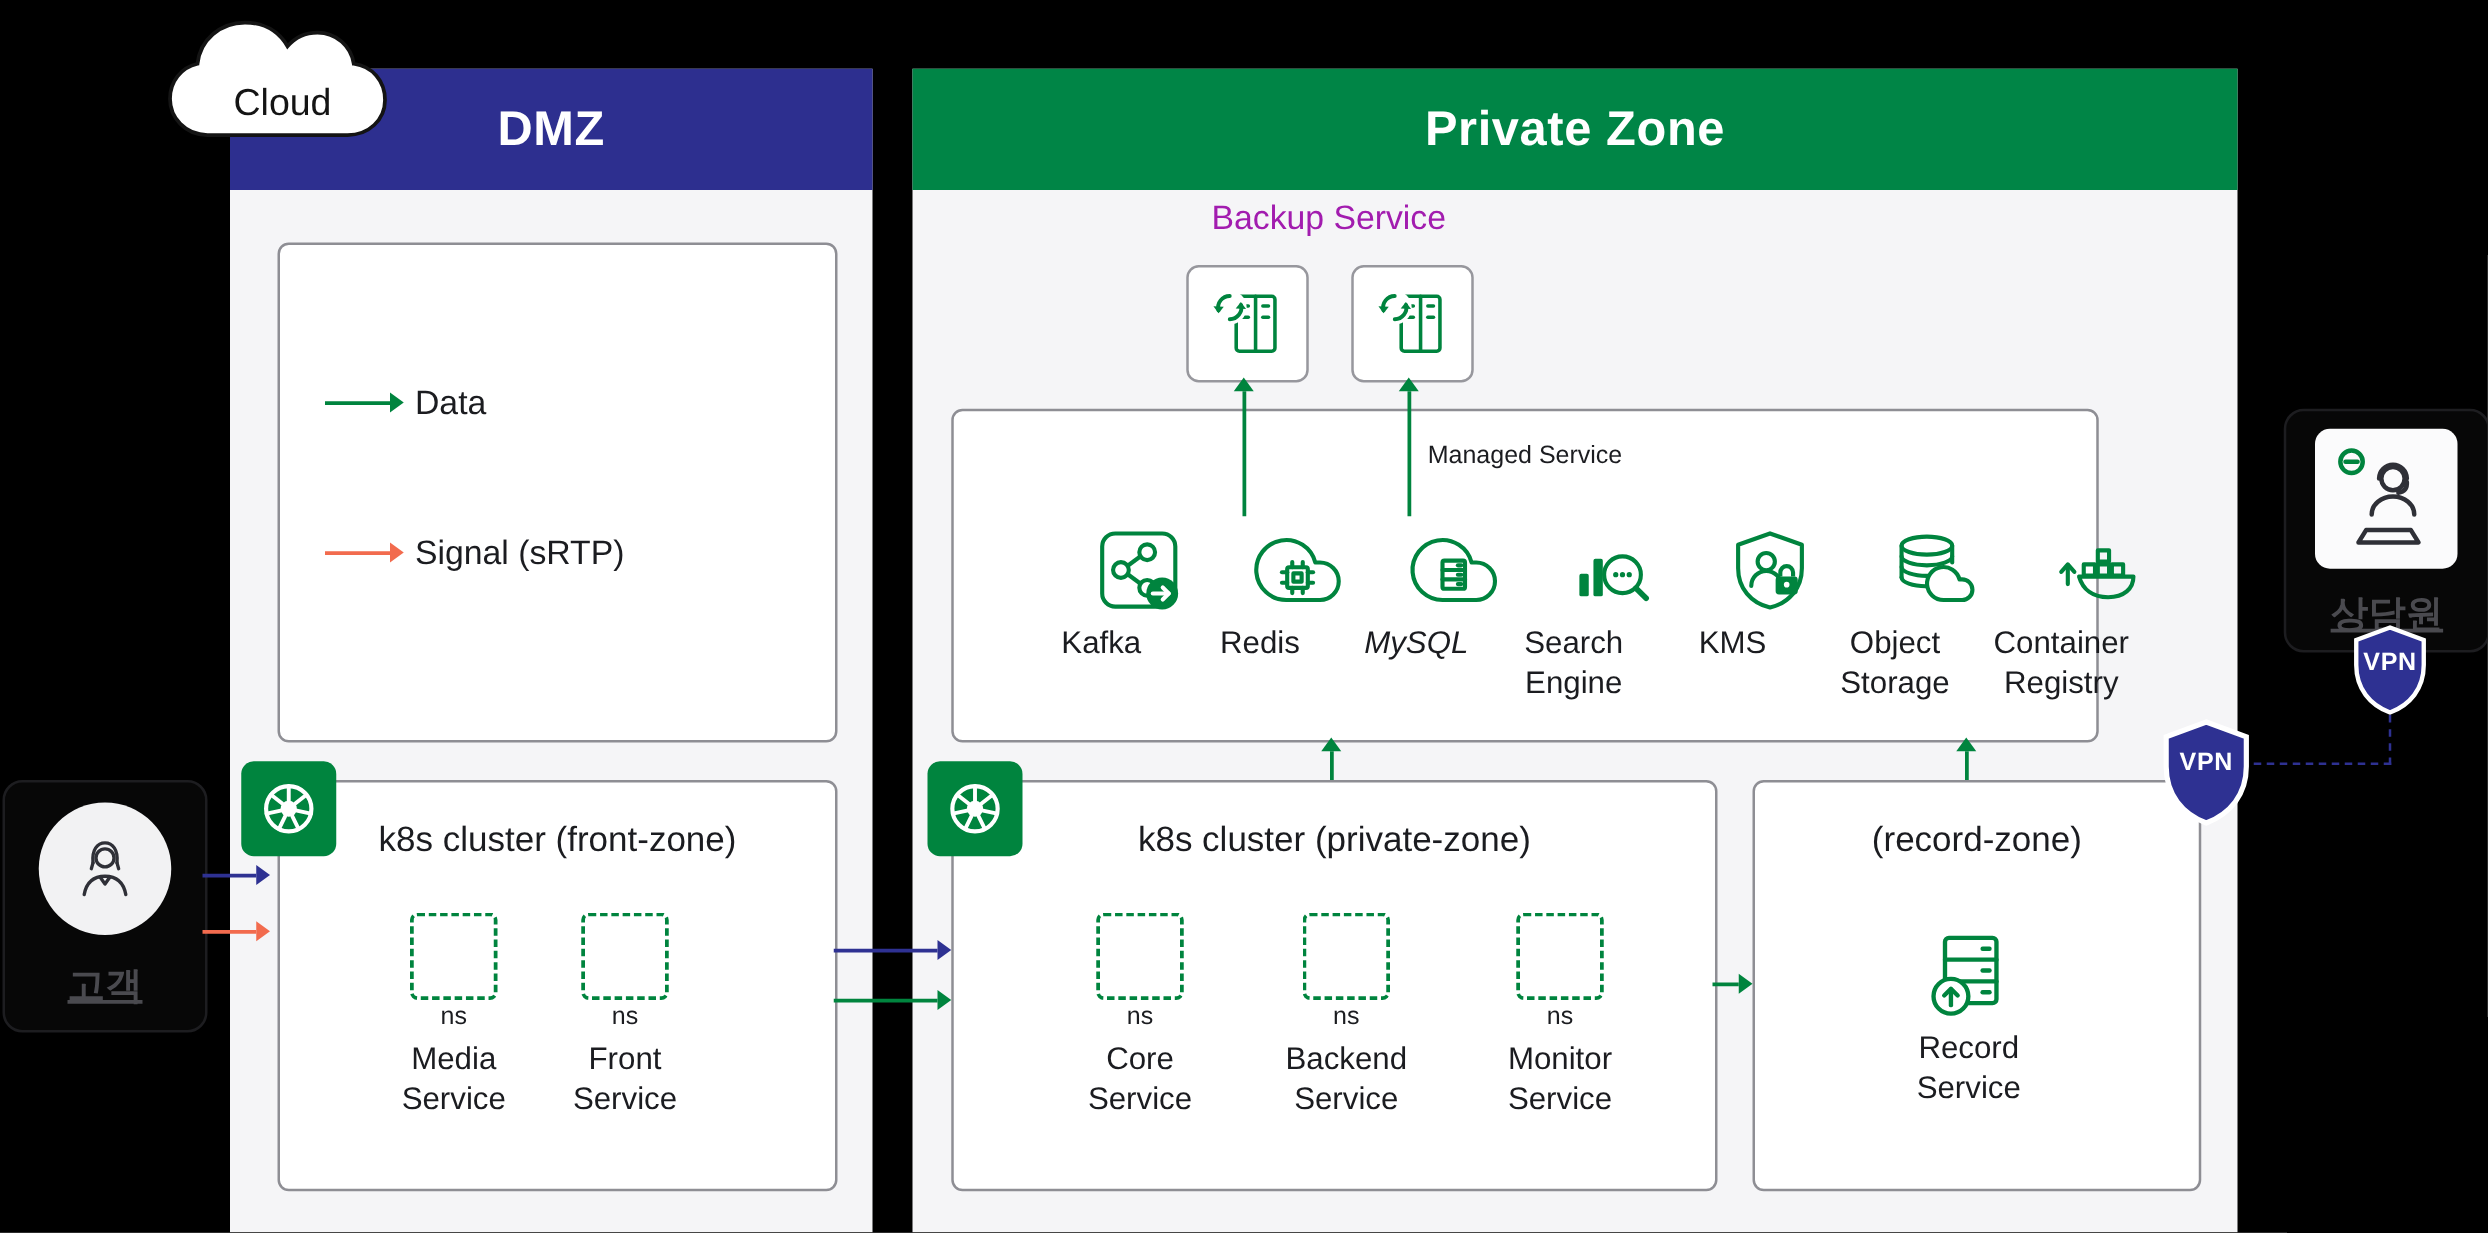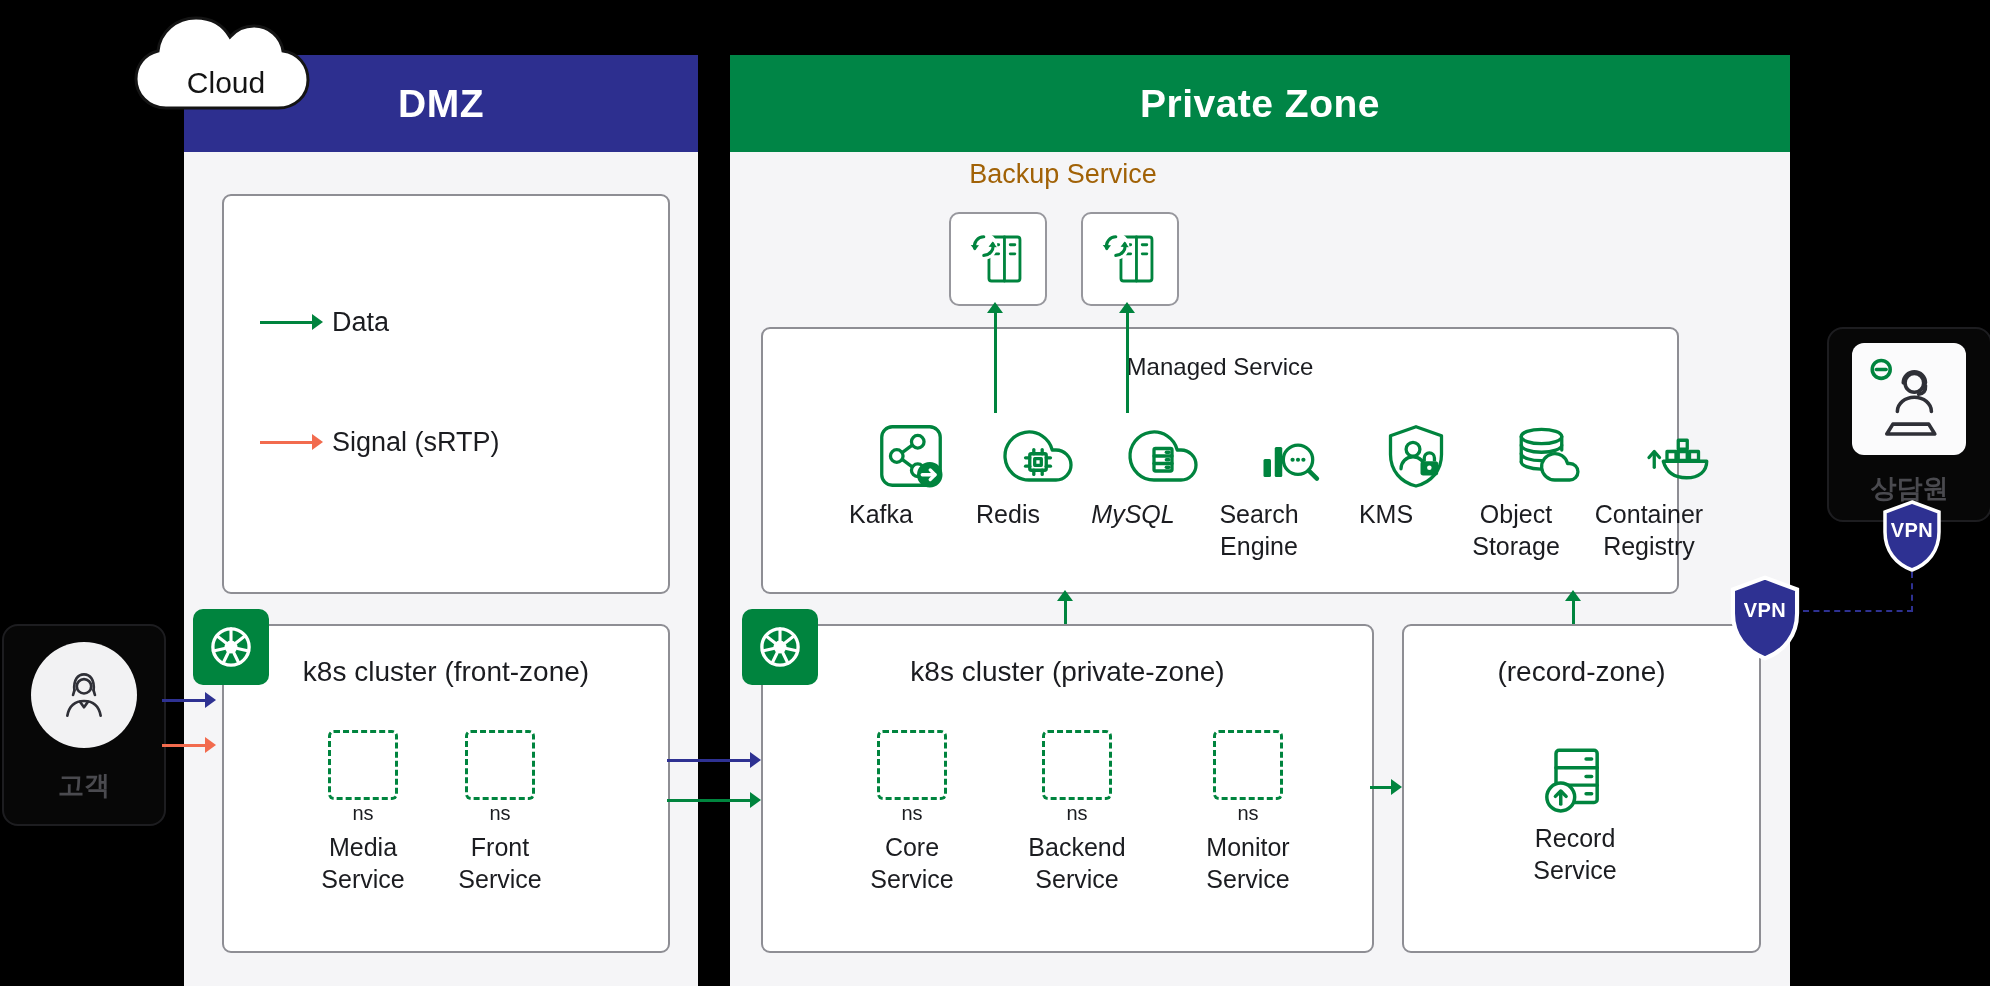--- a/index.html
+++ b/index.html
@@ -51,29 +51,29 @@
   
   .managed-item { position:absolute; top:91px; width:132px; display:flex; flex-direction:column; align-items:flex-end; }
   .managed-item .svc-label { width:132px; }
   .icon-72 { width:72px; height:72px; display:block; }
   .icon-72 svg, .icon-76 svg { width:100%; height:100%; display:block; }
   .icon-76 { width:76px; height:76px; display:block; }
 
   
   .backup-tile { position:absolute; width:94px; height:90px; background:#fff; border:2px solid #97979d;
                  border-radius:10px; display:flex; align-items:center; justify-content:center; }
-  .section-label { position:absolute; text-align:center; font-size:27px; color:#a16207; }
+  .section-label { position:absolute; text-align:center; font-size:27px; color:#a21caf; }
 
   
   .actor-tile { position:absolute; background:#070707; border:2px solid #1d1d20; border-radius:16px; }
   .avatar-circle { position:absolute; left:27px; top:16px; width:106px; height:106px; border-radius:50%;
                    background:#f2f2f3; display:flex; align-items:center; justify-content:center; }
   .agent-inner { position:absolute; left:23px; top:14px; width:114px; height:112px; background:#fbfbfc;
                  border-radius:12px; display:flex; align-items:center; justify-content:center; }
-  .actor-label { position:absolute; left:0; right:0; text-align:center; font-size:26px; font-weight:700; color:#4a4a4f; }
+  .actor-label { position:absolute; left:0; right:0; text-align:center; font-size:30px; font-weight:700; color:#4a4a4f;text-decoration:underline; }
 
   
   .vpn-badge { position:absolute; z-index:40; }
   .vpn-badge svg { position:absolute; left:0; top:0; width:100%; height:100%; }
   .vpn-label { position:absolute; left:0; right:0; top:28%; text-align:center; color:#fff;
                font-weight:700; font-size:20px; letter-spacing:.5px; }
   .dash-v { position:absolute; border-left:2.5px dashed #2e3192; z-index:4; }
   .dash-h { position:absolute; border-top:2.5px dashed #2e3192; z-index:4; }
 
   
@@ -175,21 +175,21 @@
         <g fill="none" stroke="#00843E" stroke-width="2.4" stroke-linecap="round">
           <path d="M13 6.8 a7.2 7.2 0 0 0 -7 8.9"></path>
           <path d="M13 21.2 a7.2 7.2 0 0 0 7 -8.9"></path>
         </g>
         <path d="M2.9 13.1 l3.2 4.4 3.2 -4.1 z" fill="#00843E"></path>
         <path d="M23.1 14.9 l-3.2 -4.4 -3.2 4.1 z" fill="#00843E"></path>
       </svg>
     </div>
 
     <div class="panel" style="left:31px;top:272px;width:914px;height:263px;">
-      <div class="panel-title" style="top:24px;font-size:24px;">Managed Service</div>
+      <div class="panel-title" style="top:24px;font-size:20px;">Managed Service</div>
 
       <div class="managed-item" style="left:52px;">
         <span class="icon-72">
           <svg viewBox="0 0 48 48">
             <g fill="none" stroke="#00843E" stroke-width="2.2" stroke-linejoin="round">
               <rect x="4.5" y="4.5" width="39" height="39" rx="7"></rect>
               <circle cx="28.5" cy="14.5" r="4.2"></circle>
               <circle cx="14.5" cy="24" r="4.2"></circle>
               <circle cx="28.5" cy="33.5" r="4.2"></circle>
               <line x1="18.3" y1="21.6" x2="24.8" y2="16.8"></line>

